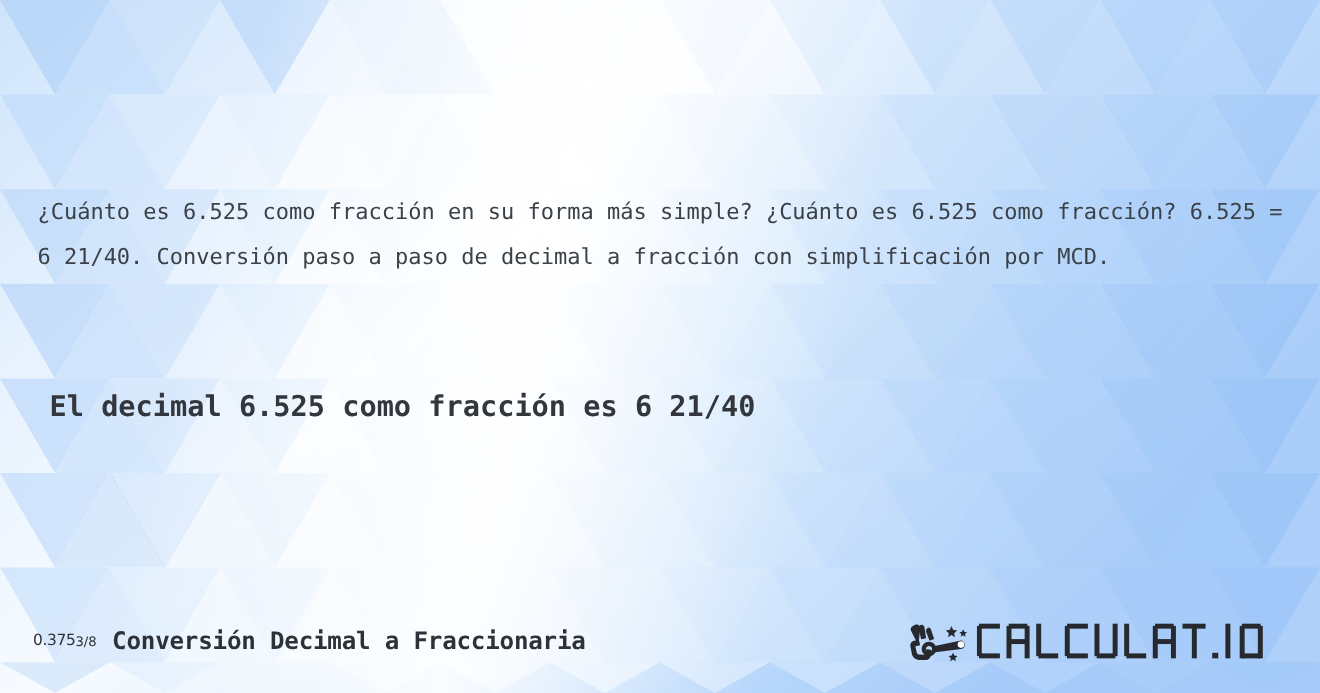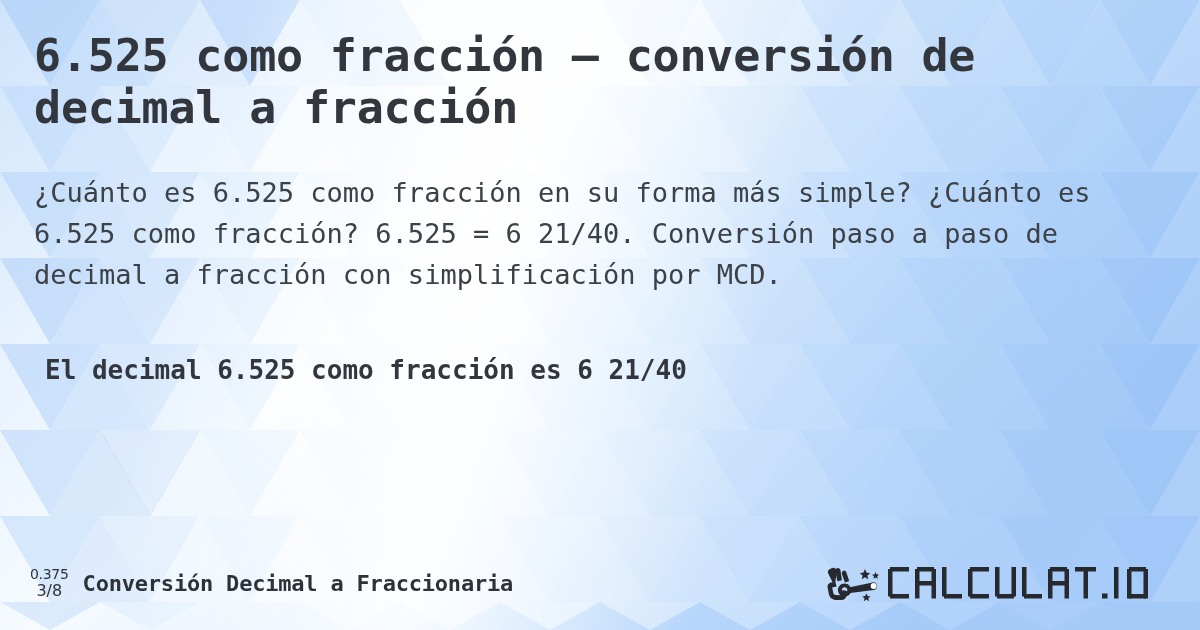--- a/index.html
+++ b/index.html
@@ -70,21 +70,21 @@
 
   p#intro {
     margin: 0;
     padding: 0;
     position: absolute;
     top: 172px;
     left: 34px;
     width: 1132px;
     font-family: "DejaVu Sans Mono", monospace;
     font-weight: normal;
-    font-size: 27px;
+    font-size: 20px;
     line-height: 41px;
     color: #3c4148;
   }
 
   p#answer {
     margin: 11px;
     padding: 0;
     position: absolute;
     top: 341px;
     left: 34px;
@@ -112,33 +112,32 @@
   }
 
   #footer-left {
     display: flex;
     align-items: center;
     gap: 14px;
   }
 
   #fraction-icon {
     display: flex;
-    flex-direction: column;
     align-items: center;
     justify-content: center;
     font-family: "DejaVu Sans", sans-serif;
     color: #2d3238;
     line-height: 1.08;
   }
   #fraction-icon .dec {
     font-size: 14px;
     letter-spacing: -0.3px;
   }
   #fraction-icon .frac {
-    font-size: 16px;
+    font-size: 12px;
     letter-spacing: 0px;
   }
 
   #footer-title {
     font-family: "DejaVu Sans Mono", monospace;
     font-weight: bold;
     font-size: 22px;
     letter-spacing: -0.2px;
     color: #2d3238;
     white-space: nowrap;
@@ -358,21 +357,20 @@
       <polygon points="900,602 1000,602 950,630" fill="#bbd8fb"></polygon>
       <polygon points="1000,602 1100,602 1050,630" fill="#aecff9"></polygon>
       <polygon points="1100,602 1200,602 1150,630" fill="#a4caf8"></polygon>
     </g>
   </svg>
 
   <div id="sheen"></div>
 
   <div id="content">
 
-    <h1 id="title">6.525 como fracción – conversión de decimal a fracción</h1>
 
     <p id="intro">¿Cuánto es 6.525 como fracción en su forma más simple? ¿Cuánto es 6.525 como fracción? 6.525 = 6 21/40. Conversión paso a paso de decimal a fracción con simplificación por MCD.</p>
 
     <p id="answer">El decimal 6.525 como fracción es 6 21/40</p>
   </div>
 
   <div id="footer">
 
     <div id="footer-left">
 

